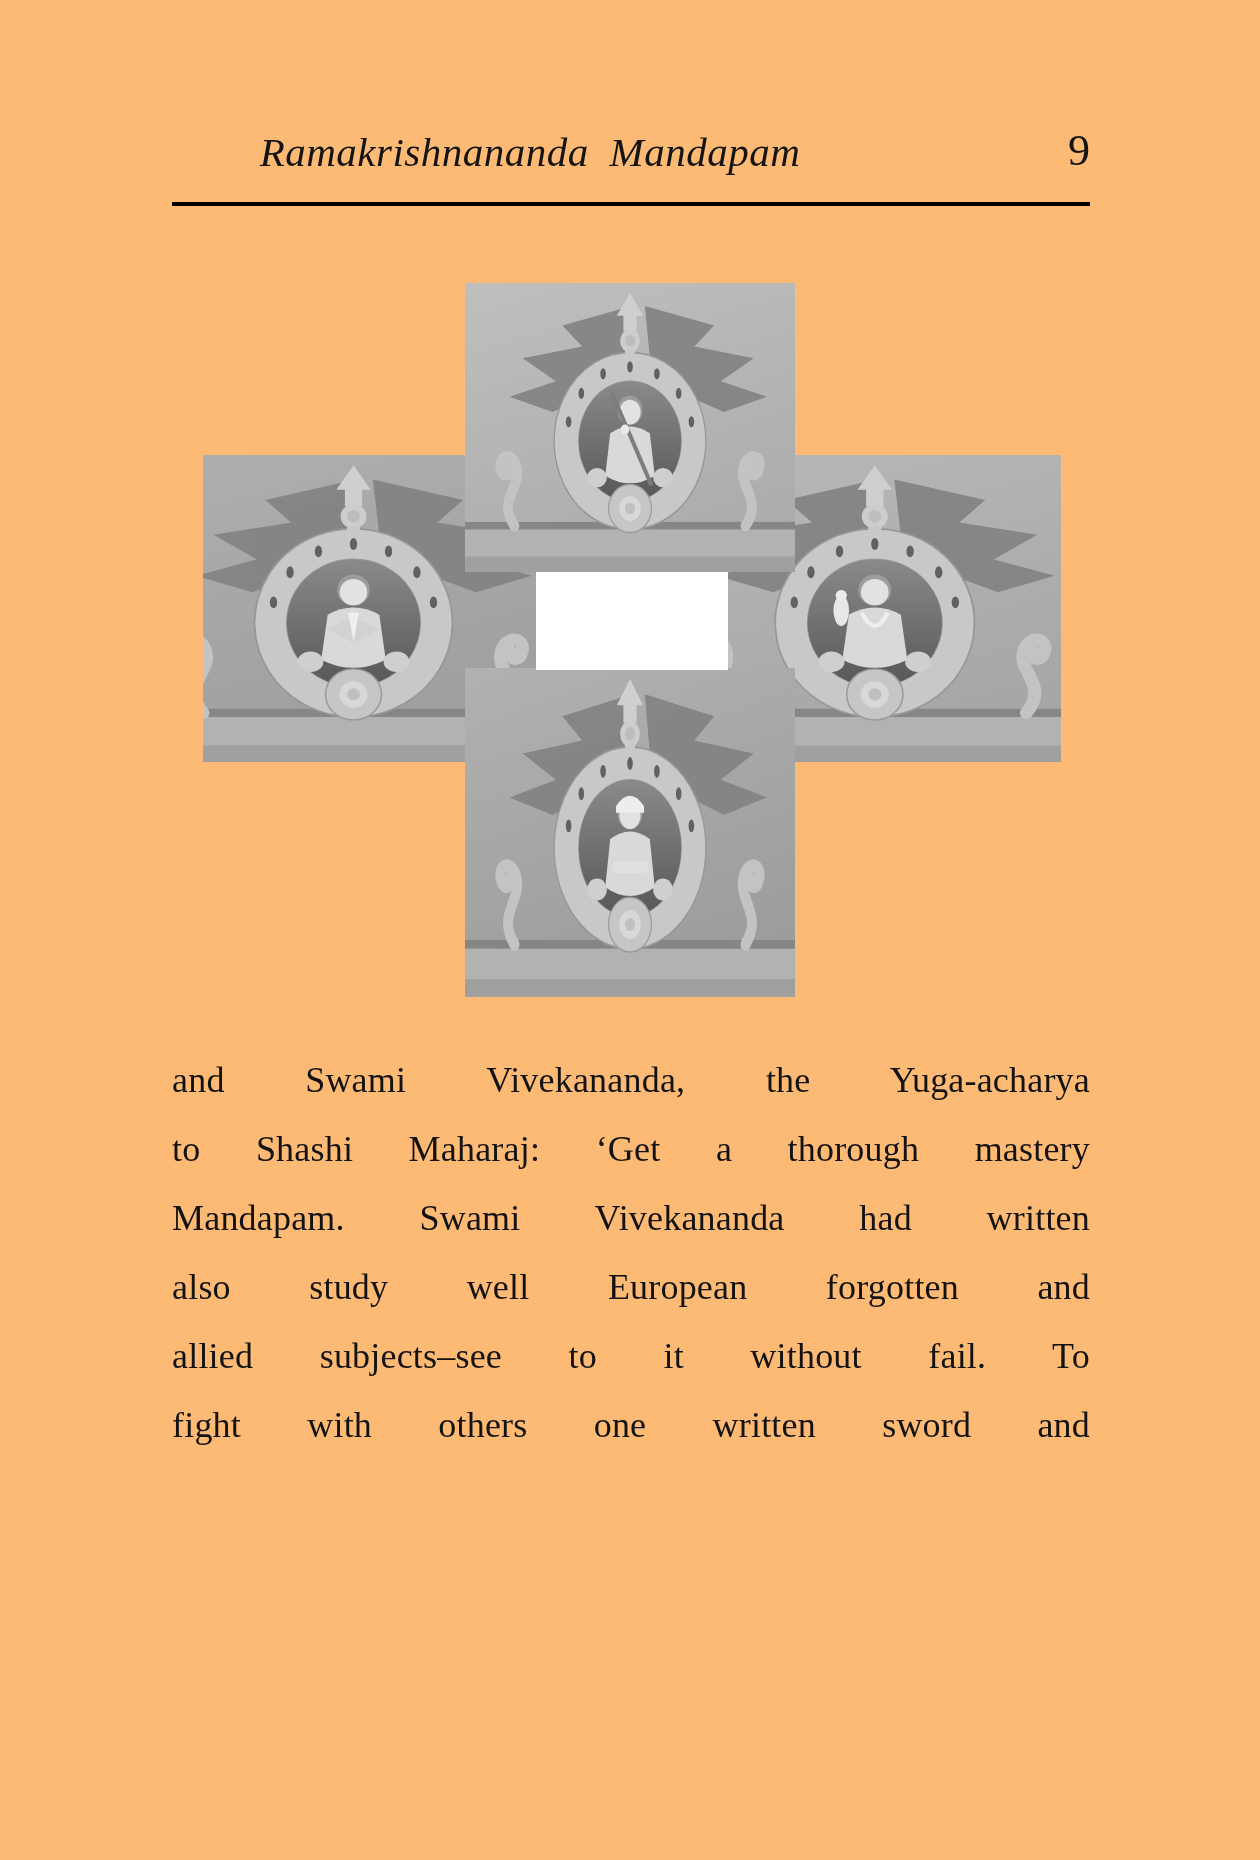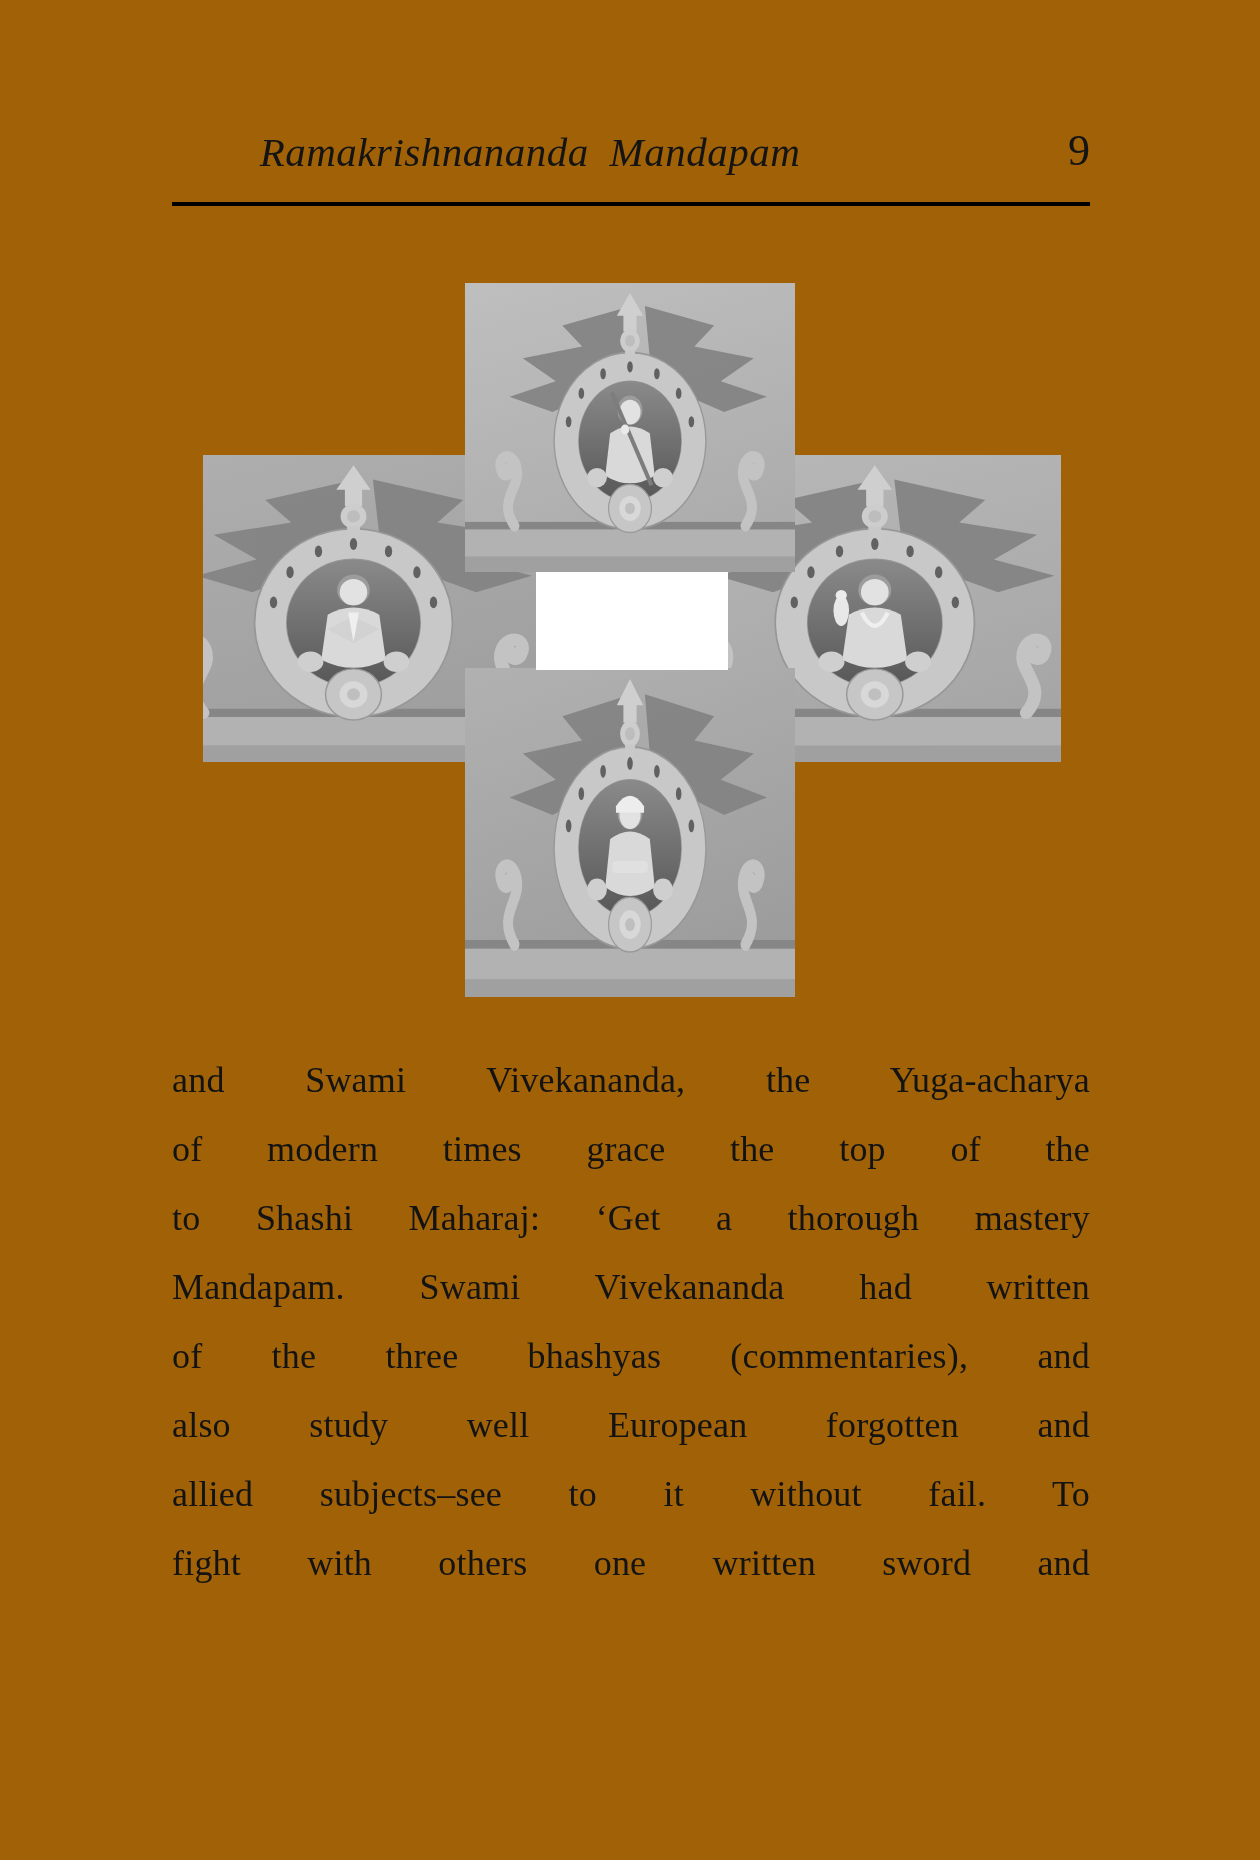--- a/index.html
+++ b/index.html
@@ -1,19 +1,19 @@
 <!DOCTYPE html>
 <html><head>
 <meta charset="utf-8">
 <style>
   html,body{margin:0;padding:0;background:#e8e8e8;}
   .page{
     position:relative;
     width:1260px;height:1860px;
-    background:#a16207;
+    background:#fdba74;
     overflow:hidden;
     font-family:"Liberation Serif", serif;
   }
   
   .header-title{
     position:absolute;left:172px;top:126px;width:716px;
     text-align:center;
     font-style:italic;
     font-size:41px;line-height:52px;
     color:#141414;
@@ -260,22 +260,20 @@
             <circle cx="100" cy="117" r="6.5" fill="#d8d8d8"></circle>
             <circle cx="100" cy="117" r="3" fill="#bfbfbf"></circle>
           </g>
         </svg>
       </div>
     <div class="center-panel"></div>
   </div>
 
   <div class="body-text">
     <div class="line">and Swami Vivekananda, the Yuga-acharya</div>
-    <div class="line">of modern times grace the top of the</div>
     <div class="line">to Shashi Maharaj: ‘Get a thorough mastery</div>
     <div class="line">Mandapam. Swami Vivekananda had written</div>
-    <div class="line">of the three bhashyas (commentaries), and</div>
     <div class="line">also study well European forgotten and</div>
     <div class="line">allied subjects–see to it without fail. To</div>
     <div class="line">fight with others one written sword and</div>
   </div>
 
 </div>
 
 </body></html>

